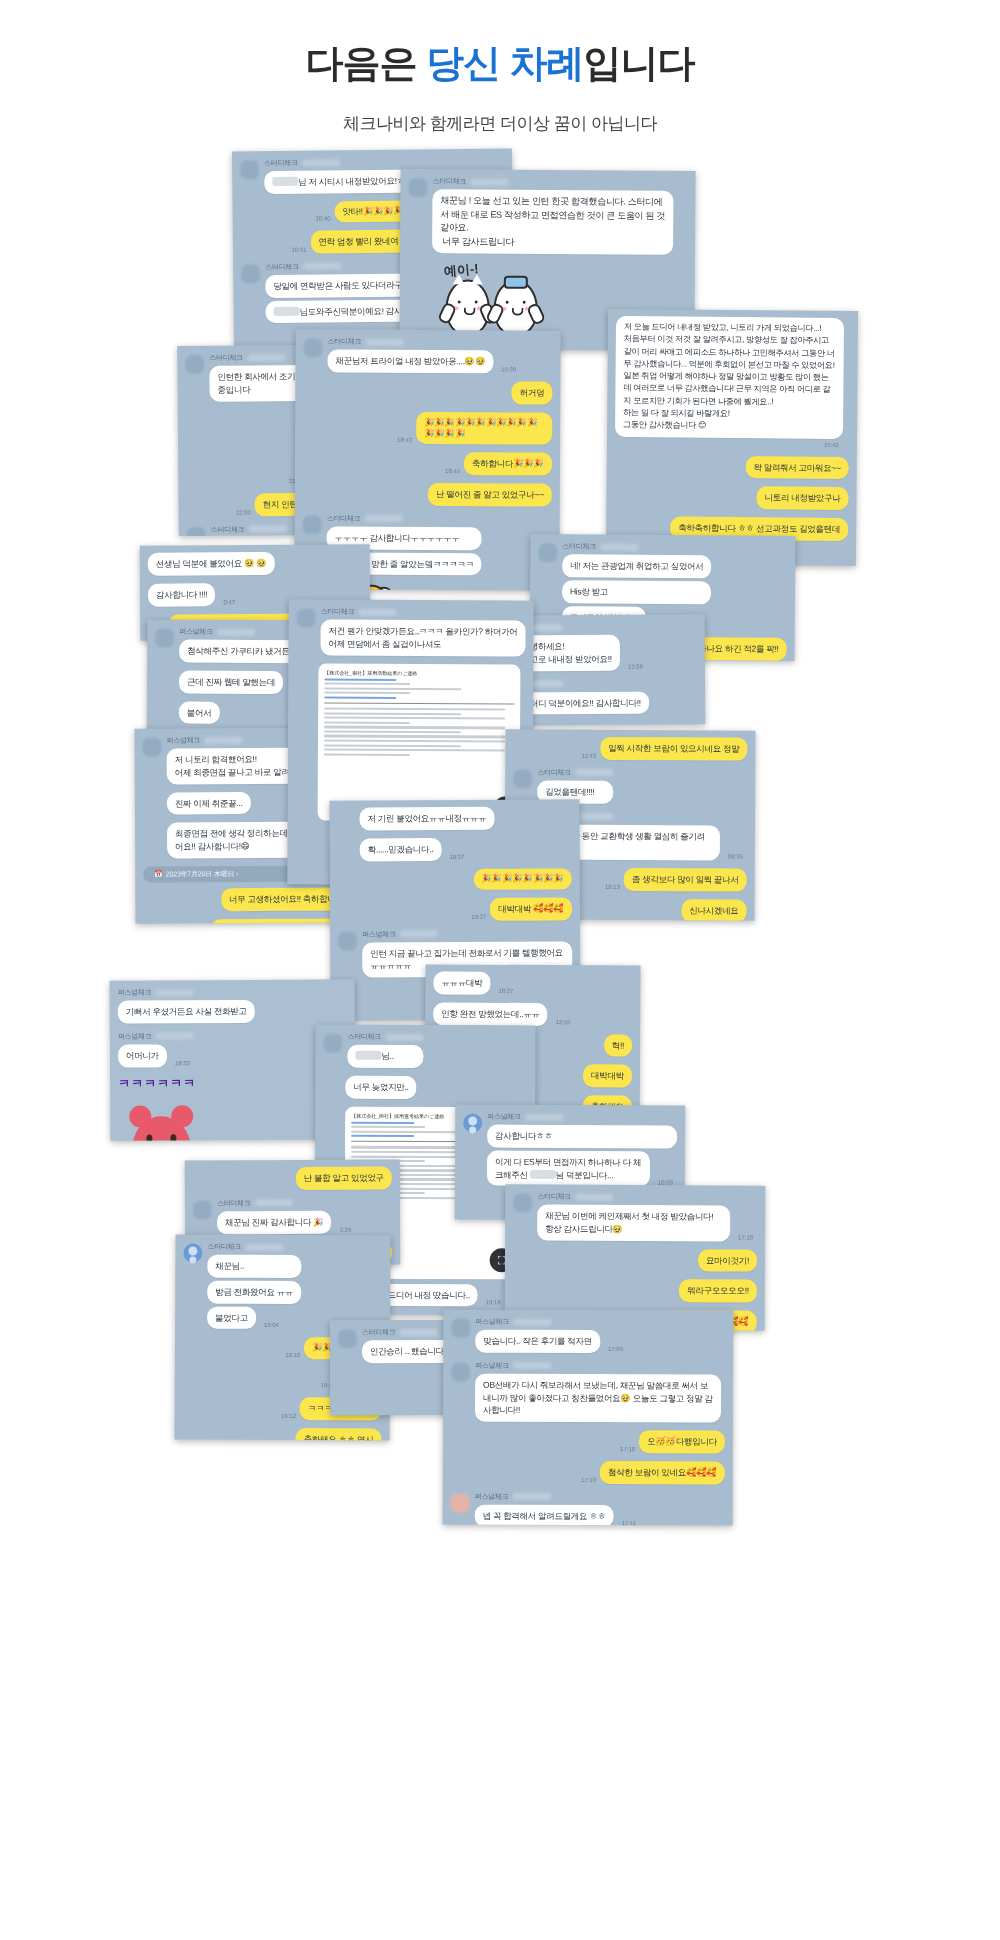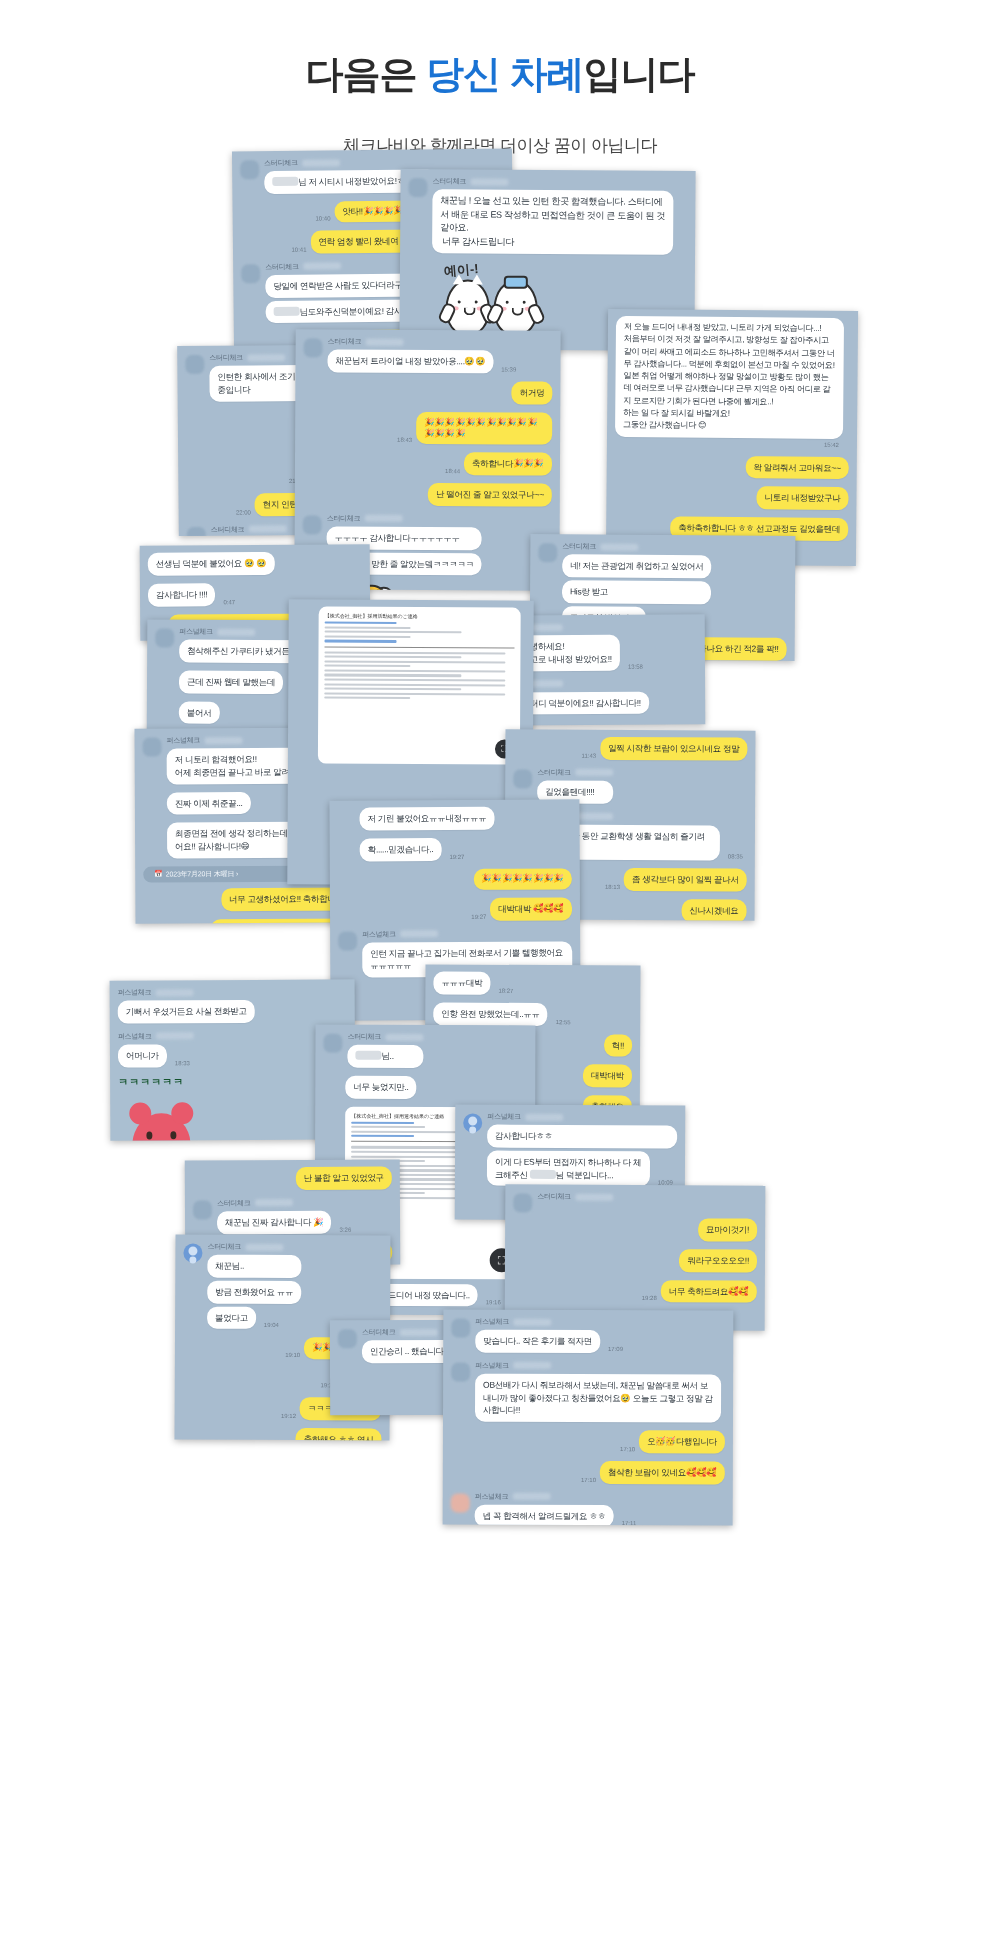--- a/index.html
+++ b/index.html
@@ -6,21 +6,21 @@
   html,body{margin:0;padding:0;}
   body{
     width:1000px;height:1940px;
     background:#ffffff;
     font-family:"Liberation Sans","DejaVu Sans",sans-serif;
     overflow:hidden;position:relative;
   }
   
   .header{position:absolute;left:0;top:0;width:1000px;text-align:center;}
   .title{
-    margin:11px;padding-top:40px;
+    margin:0;padding-top:40px;
     font-size:38px;font-weight:bold;letter-spacing:-1px;
     color:#2b2b2b;line-height:1.25;
   }
   .title .hl{color:#1a73d4;}
   .subtitle{
     margin:0;padding-top:24px;
     font-size:17px;color:#444;letter-spacing:-0.5px;font-weight:normal;
   }
   
   .collage{position:absolute;left:0;top:145px;width:1000px;height:1795px;}
@@ -422,20 +422,30 @@
           <div class="nm">
             <span>스터디체크</span>
             <i class="redact"></i>
           </div>
           <div class="bub">채꾼님 스터디 덕분이에요!! 감사합니다!!</div>
         </div>
       </div>
   </div>
 
   <div class="shot" style="left:288px;top:455px;width:245px;height:285px;transform:rotate(0.3deg);">
+    <div class="row">
+        <div class="av"></div>
+        <div class="col">
+          <div class="nm">
+            <span>스터디체크</span>
+            <i class="redact"></i>
+          </div>
+          <div class="bub">저건 뭔가 안맞겠가든요.,ㅋㅋㅋ 올카인가? 하더가어 어제 면담에서 좀 실겁이나셔도</div>
+        </div>
+      </div>
     <div class="row" style="margin-left:22px;">
       <div class="mailcard" style="width:190px;height:145px;position:relative;">
         <div class="mailhead">【株式会社_御社】採用活動結果のご連絡</div>
         <div class="mailline blue"></div>
           <div class="mailline s"></div>
         <div class="mailline m"></div>
           <div class="mailline s"></div>
           <div class="mailline blue"></div>
         <div class="maildivider"></div>
         <div class="mailline l"></div>
@@ -563,21 +573,21 @@
             <i class="redact"></i>
           </div>
           <div class="inline">
             <div class="bub">어머니가</div>
             <span class="ts">18:33</span>
           </div>
         </div>
       </div>
     <div class="row">
         <div class="col">
-          <div style="font-size:10px;color:#14532d;font-weight:bold;letter-spacing:1px;">ㅋㅋㅋㅋㅋㅋ</div>
+          <div style="font-size:12px;color:#4c1d95;font-weight:bold;letter-spacing:1px;">ㅋㅋㅋㅋㅋㅋ</div>
       <div class="sticker bearbox">
             <div class="bear">
               <div class="eyeb" style="left:14px;"></div>
               <div class="eyeb" style="right:14px;"></div>
             </div>
           </div>
       </div>
       </div>
   </div>
 
@@ -726,20 +736,24 @@
   </div>
 
   <div class="shot" style="left:505px;top:1040px;width:260px;height:145px;transform:rotate(0.3deg);">
     <div class="row">
         <div class="av"></div>
         <div class="col">
           <div class="nm">
             <span>스터디체크</span>
             <i class="redact"></i>
           </div>
+          <div class="inline">
+            <div class="bub">채꾼님 이번에 케인제째서 첫 내정 받았습니다! 항상 감사드립니다🥹</div>
+            <span class="ts">17:18</span>
+          </div>
         </div>
       </div>
     <div class="row me">
         <div class="bub y">묘마이것기!</div>
       </div>
     <div class="row me">
         <div class="bub y">뭐라구오오오오!!</div>
       </div>
     <div class="row me">
         <div class="bub y">너무 축하드려요🥰🥰</div>

